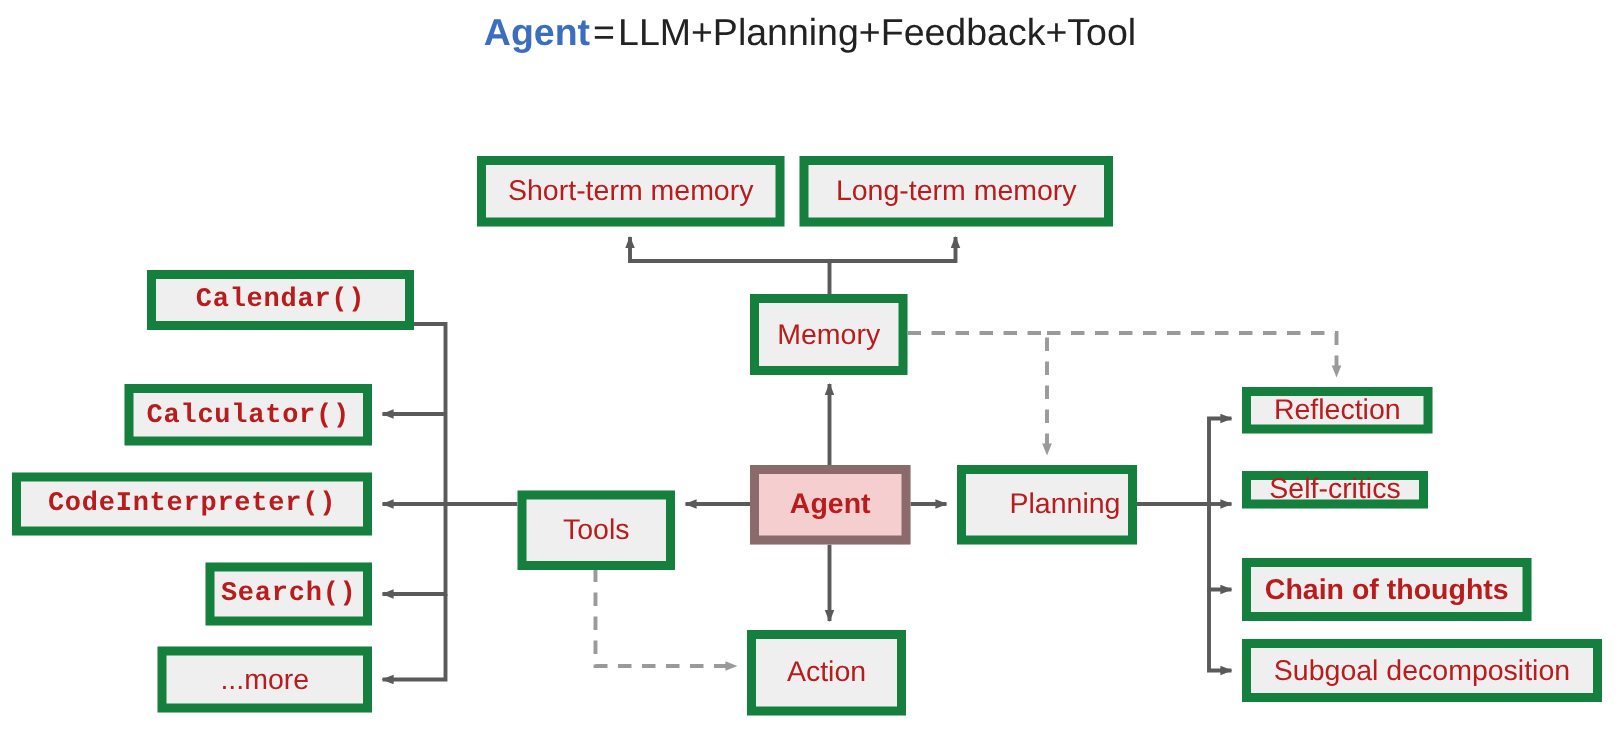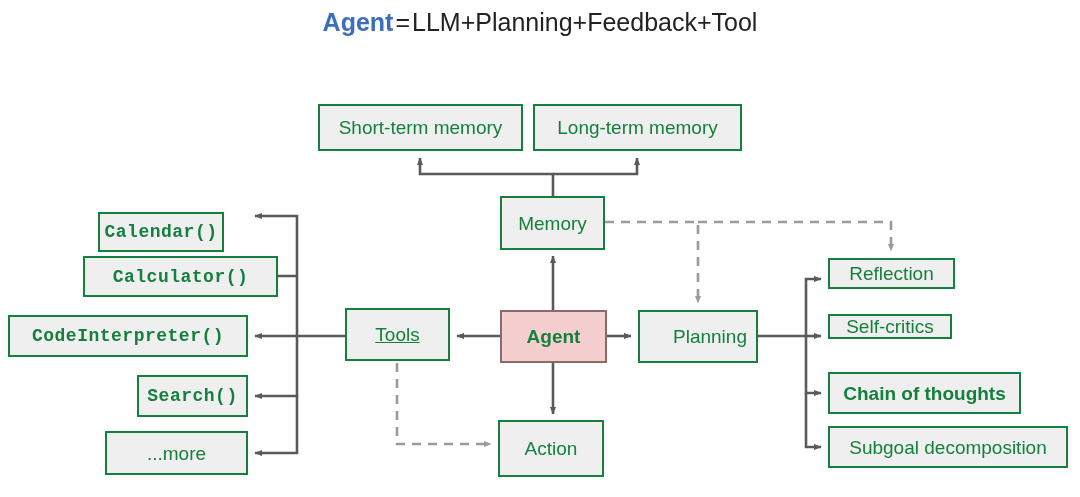--- a/index.html
+++ b/index.html
@@ -43,27 +43,27 @@
     position: absolute;
     left: 0; top: 0;
     width: 1080px;
     height: 497px;
     pointer-events: none;
   }
   .node {
     position: absolute;
     box-sizing: border-box;
     background: #efefef;
-    border: 2px solid #15803d;
+    border: 6px solid #15803d;
     display: flex;
     align-items: center;
     justify-content: center;
     font-family: "Liberation Sans", sans-serif;
     font-size: 19px;
-    color: #15803d;
+    color: #b91c1c;
     line-height: 1;
     white-space: nowrap;
   }
   .node.mono {
     font-family: "Liberation Mono", monospace;
     font-weight: bold;
     font-size: 18px;
     letter-spacing: 0.5px;
   }
   .node.accent {
@@ -131,37 +131,37 @@
   <div class="node" style="left:318px; top:104px; width:205px; height:47px;">
     <span>Short-term memory</span>
   </div>
   <div class="node" style="left:533px; top:104px; width:209px; height:47px;">
     <span>Long-term memory</span>
   </div>
   <div class="node" style="left:500px; top:196px; width:105px; height:54px;">
     <span>Memory</span>
   </div>
 
-  <div class="node" style="left:345px; top:308px; width:105px; height:53px;text-decoration:underline;">
+  <div class="node" style="left:345px; top:327px; width:105px; height:53px;">
     <span>Tools</span>
   </div>
   <div class="node accent" style="left:500px; top:310px; width:107px; height:53px;">
     <span>Agent</span>
   </div>
   <div class="node" style="left:638px; top:310px; width:120px; height:53px;padding-left:24px;">
     <span>Planning</span>
   </div>
   <div class="node" style="left:498px; top:420px; width:106px; height:57px;">
     <span>Action</span>
   </div>
 
-  <div class="node mono" style="left:98px; top:212px; width:126px; height:40px;">
+  <div class="node mono" style="left:98px; top:180px; width:178px; height:40px;">
     <span>Calendar()</span>
   </div>
-  <div class="node mono" style="left:83px; top:256px; width:195px; height:41px;">
+  <div class="node mono" style="left:83px; top:256px; width:165px; height:41px;">
     <span>Calculator()</span>
   </div>
   <div class="node mono" style="left:8px; top:315px; width:240px; height:42px;">
     <span>CodeInterpreter()</span>
   </div>
   <div class="node mono" style="left:137px; top:375px; width:111px; height:42px;">
     <span>Search()</span>
   </div>
   <div class="node" style="left:105px; top:431px; width:143px; height:44px;">
     <span>...more</span>

